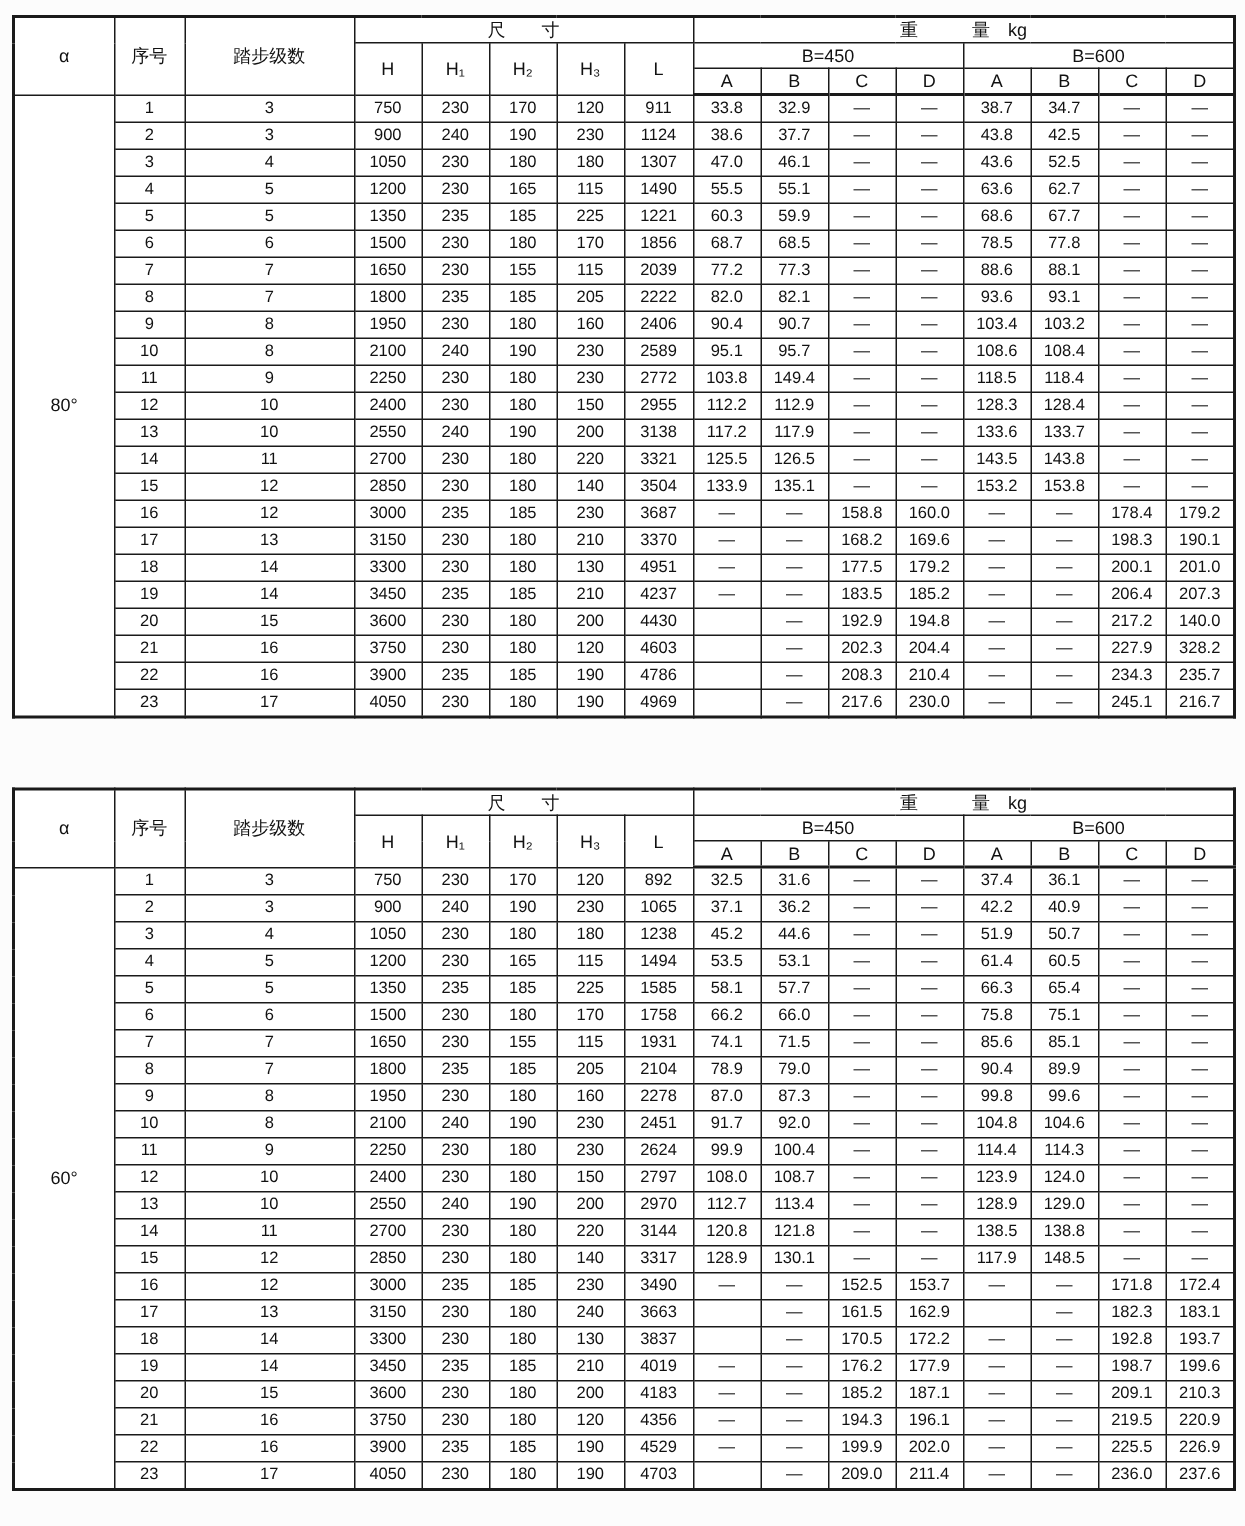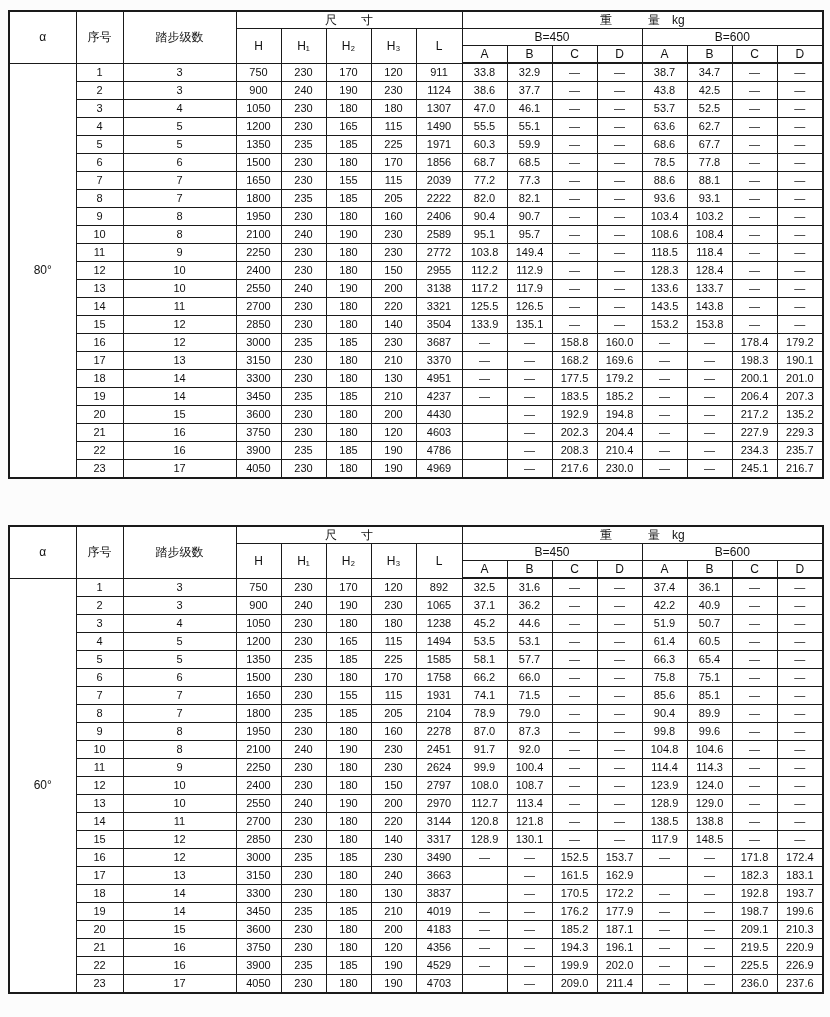--- a/index.html
+++ b/index.html
@@ -143,21 +143,21 @@
           <td>4</td>
           <td>1050</td>
           <td>230</td>
           <td>180</td>
           <td>180</td>
           <td>1307</td>
           <td>47.0</td>
           <td>46.1</td>
           <td>—</td>
           <td>—</td>
-          <td>53.7</td>
+          <td>43.6</td>
           <td>52.5</td>
           <td>—</td>
           <td>—</td>
         </tr>
         <tr>
           <td>4</td>
           <td>5</td>
           <td>1200</td>
           <td>230</td>
           <td>165</td>
@@ -172,21 +172,21 @@
           <td>—</td>
           <td>—</td>
         </tr>
         <tr>
           <td>5</td>
           <td>5</td>
           <td>1350</td>
           <td>235</td>
           <td>185</td>
           <td>225</td>
-          <td>1971</td>
+          <td>1221</td>
           <td>60.3</td>
           <td>59.9</td>
           <td>—</td>
           <td>—</td>
           <td>68.6</td>
           <td>67.7</td>
           <td>—</td>
           <td>—</td>
         </tr>
         <tr>
@@ -435,38 +435,38 @@
           <td>180</td>
           <td>200</td>
           <td>4430</td>
           <td></td>
           <td>—</td>
           <td>192.9</td>
           <td>194.8</td>
           <td>—</td>
           <td>—</td>
           <td>217.2</td>
-          <td>135.2</td>
+          <td>140.0</td>
         </tr>
         <tr>
           <td>21</td>
           <td>16</td>
           <td>3750</td>
           <td>230</td>
           <td>180</td>
           <td>120</td>
           <td>4603</td>
           <td></td>
           <td>—</td>
           <td>202.3</td>
           <td>204.4</td>
           <td>—</td>
           <td>—</td>
           <td>227.9</td>
-          <td>229.3</td>
+          <td>328.2</td>
         </tr>
         <tr>
           <td>22</td>
           <td>16</td>
           <td>3900</td>
           <td>235</td>
           <td>185</td>
           <td>190</td>
           <td>4786</td>
           <td></td>

